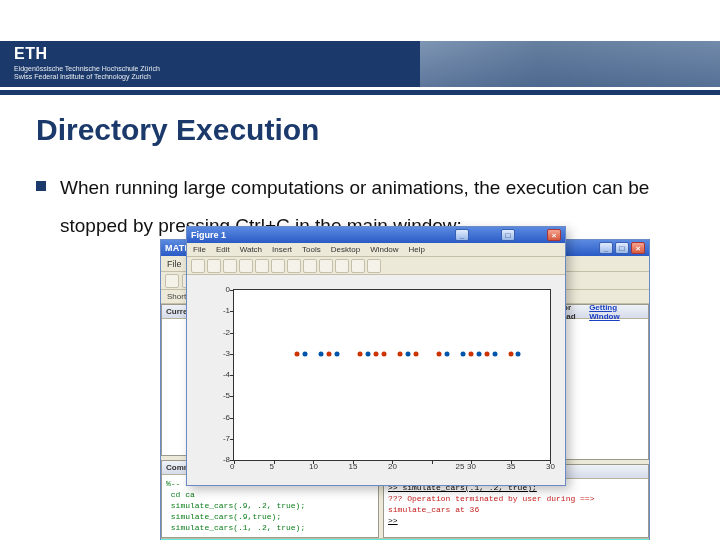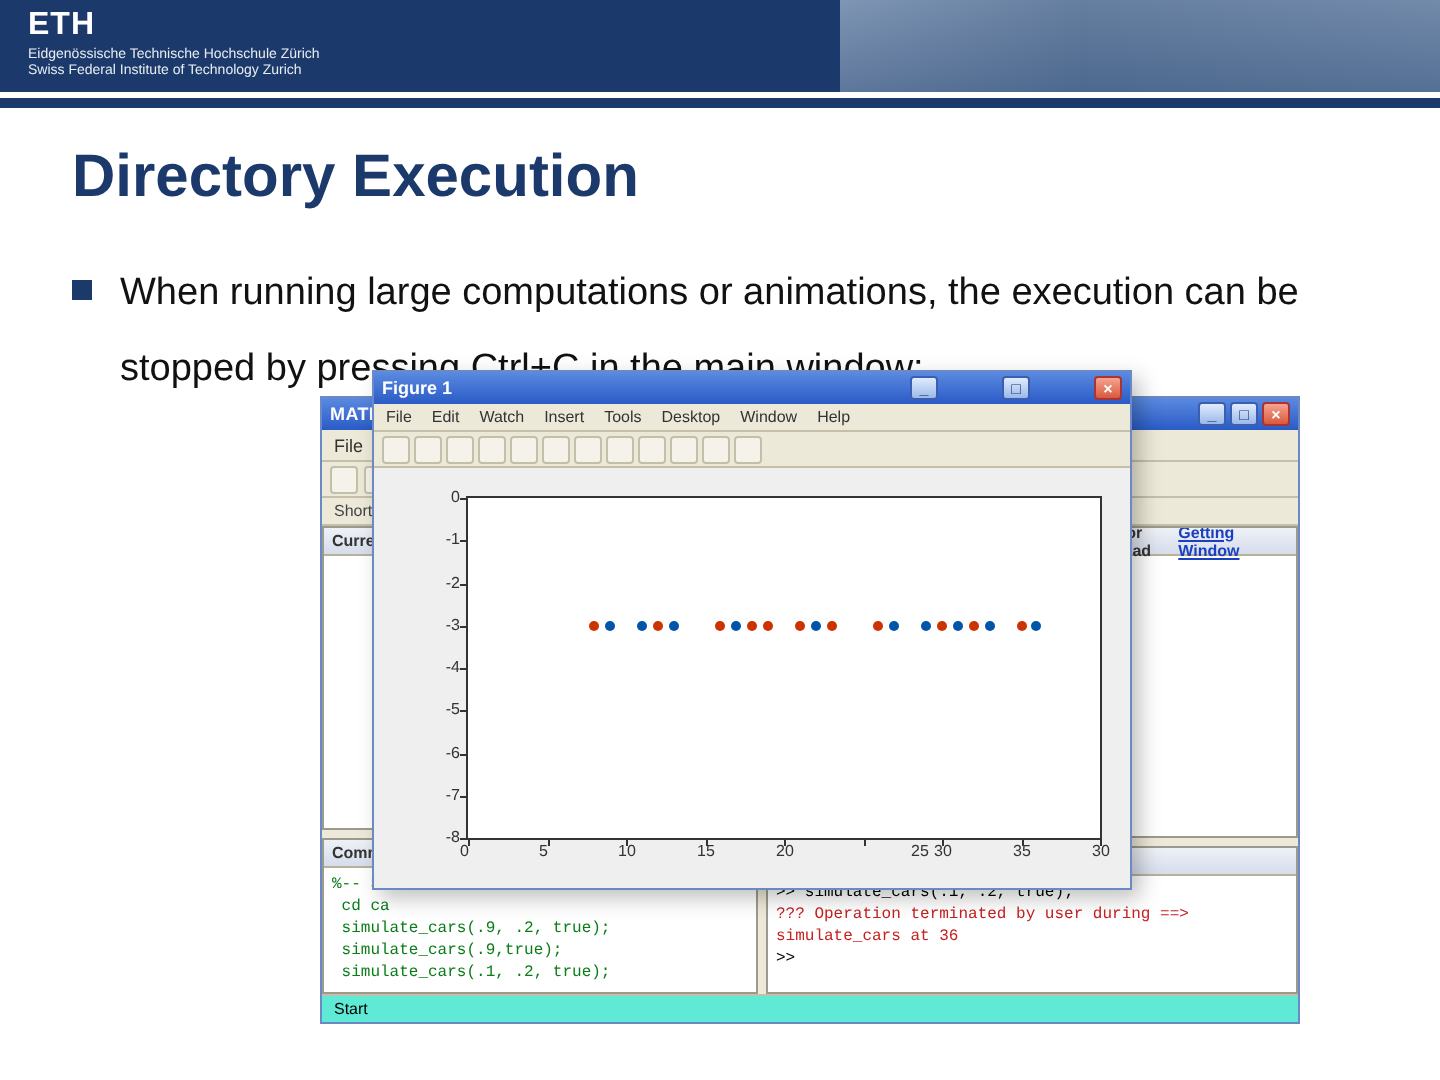--- a/index.html
+++ b/index.html
@@ -1,17 +1,17 @@
 <!DOCTYPE html>
 <html><head>
 <meta charset="utf-8">
 <style>
   * { box-sizing: border-box; margin: 0; padding: 0; }
   html, body { width: 720px; height: 540px; font-family: Arial, Helvetica, sans-serif; background: #fff; overflow: hidden; }
-  .slide { width: 720px; height: 496px; position: relative; }
+  .slide { width: 720px; height: 496px; position: relative; margin-top: 41px; }
   
   .topbar { height: 46px; background: #1b3a6b; color: #fff; position: relative; overflow: hidden; }
   .eth-logo { position: absolute; left: 14px; top: 4px; font-weight: 800; font-size: 16px; letter-spacing: .5px; }
   .eth-sub { position: absolute; left: 14px; top: 24px; font-size: 7px; line-height: 8px; opacity: .9; }
   .photo { position: absolute; right: 0; top: 0; width: 300px; height: 46px; background: linear-gradient(0deg, rgba(27,58,107,.4), rgba(27,58,107,.1)), linear-gradient(90deg, #8aa0bc 0%, #6e87a6 40%, #7c94b2 100%); }
   .white-strip { height: 3px; background: #fff; }
   .blue-strip { height: 5px; background: #1b3a6b; }
   
   .title { color: #1b3a6b; font-size: 30px; font-weight: 700; margin: 18px 0 0 36px; }
   .body { margin: 22px 36px 0 36px; font-size: 19px; line-height: 38px; color: #111; }
@@ -36,21 +36,21 @@
   .ml-shortcuts { height: 14px; border-bottom: 1px solid #c4bfa8; display: flex; align-items: center; padding: 0 6px; gap: 8px; font-size: 8px; color: #444; }
   .ml-shortcuts a { color: #1a3fc0; text-decoration: underline; }
   .ml-body { position: absolute; top: 64px; bottom: 14px; left: 0; right: 0; display: grid; grid-template-columns: 218px 4px 1fr; }
   .ml-body .gutter { background: #ece9d8; }
   .pane { background: #fff; border: 1px solid #9c9a8c; position: relative; overflow: hidden; }
   .pane-title { height: 14px; background: linear-gradient(#eef1f6,#d6dceb); border-bottom: 1px solid #b7b29a; font-size: 8px; padding: 0 4px; display: flex; align-items: center; font-weight: 700; color: #333; }
   .left-col { display: grid; grid-template-rows: 1fr 4px 78px; }
   .right-col { display: grid; grid-template-rows: 1fr 4px 74px; }
   .history { font-family: "Courier New", monospace; font-size: 8px; color: #0a7d18; padding: 3px 4px; line-height: 11px; white-space: pre; }
   .cmdwin { font-family: "Courier New", monospace; font-size: 8px; padding: 3px 4px; line-height: 11px; }
-  .cmdwin .call { color: #000; }
+  .cmdwin .call { color: #000; text-decoration: underline; }
   .cmdwin .err { color: #c62020; }
   .ml-status { position: absolute; left: 0; right: 0; bottom: 0; height: 14px; background: #5eead4; border-top: 1px solid #c4bfa8; font-size: 8px; padding: 0 6px; display: flex; align-items: center; }
   
   .figwin { position: absolute; left: 186px; top: 185px; width: 380px; height: 260px; border: 1px solid #6b89c4; background: #ece9d8; box-shadow: 4px 4px 10px rgba(0,0,0,.25); font-size: 9px; }
   .fig-title { height: 16px; background: linear-gradient(#5b8ae0,#2a5bc6); color: #fff; display: flex; align-items: center; padding: 0 4px; gap: 30px; }
   .fig-title .t { font-weight: 700; flex: 1; font-size: 9px; }
   .fig-menubar { height: 14px; background: #ece9d8; border-bottom: 1px solid #c4bfa8; display: flex; gap: 10px; padding: 0 6px; align-items: center; color: #333; font-size: 8px; }
   .fig-toolbar { height: 18px; background: #ece9d8; border-bottom: 1px solid #c4bfa8; display: flex; gap: 2px; align-items: center; padding: 0 4px; }
   .plot-area { position: absolute; top: 48px; left: 0; right: 0; bottom: 0; background: #efefef; }
   .axes { position: absolute; left: 46px; top: 14px; right: 14px; bottom: 24px; background: #fff; border: 1px solid #333; }

